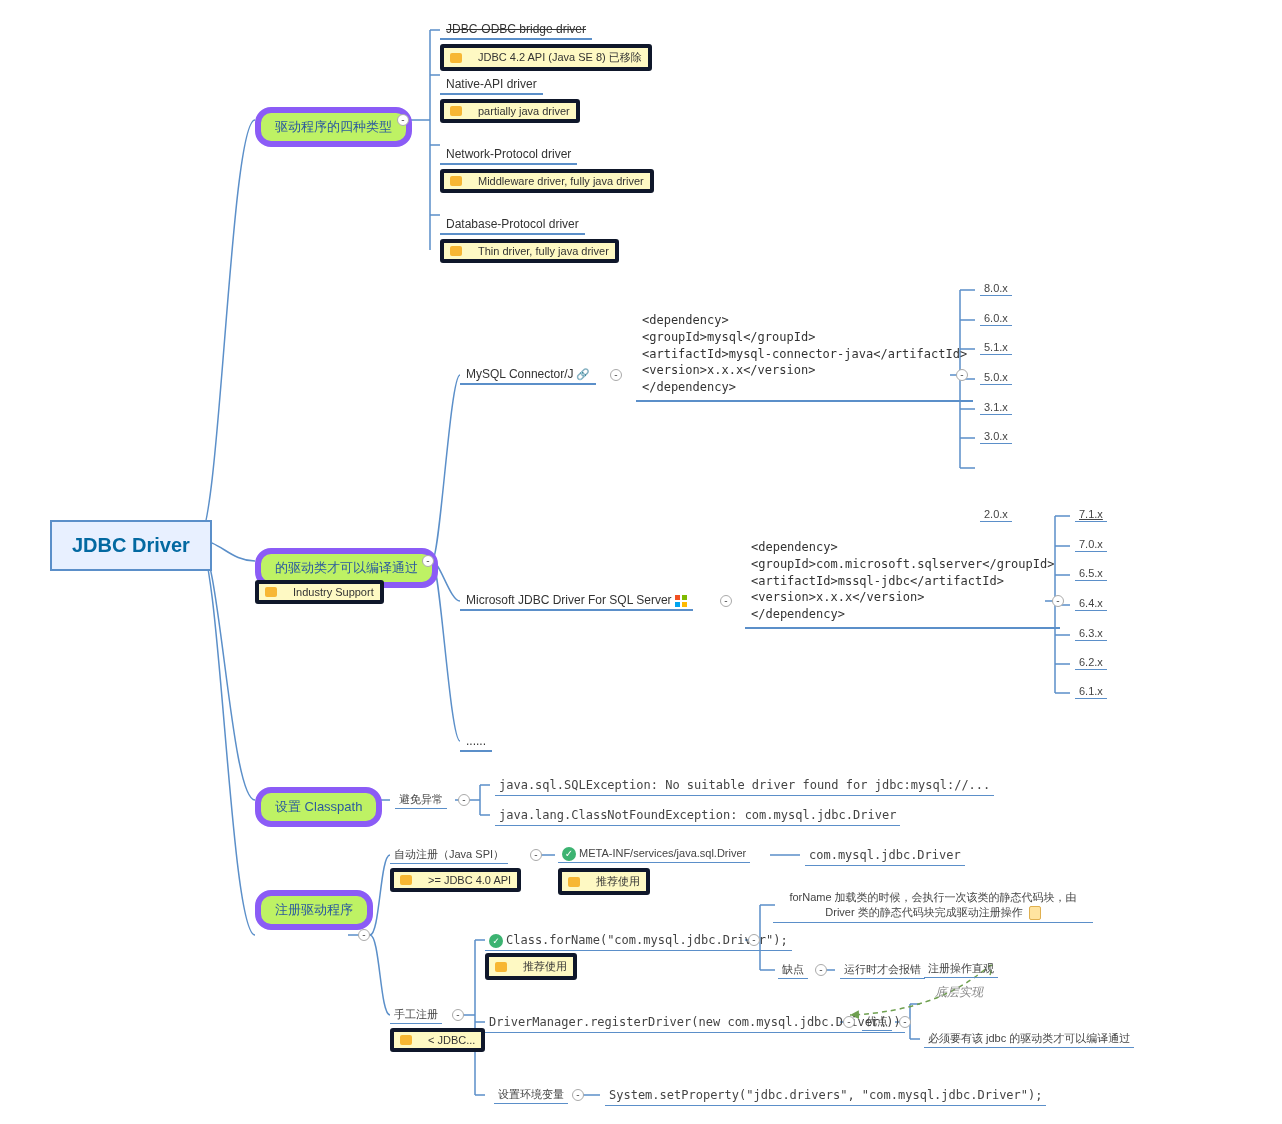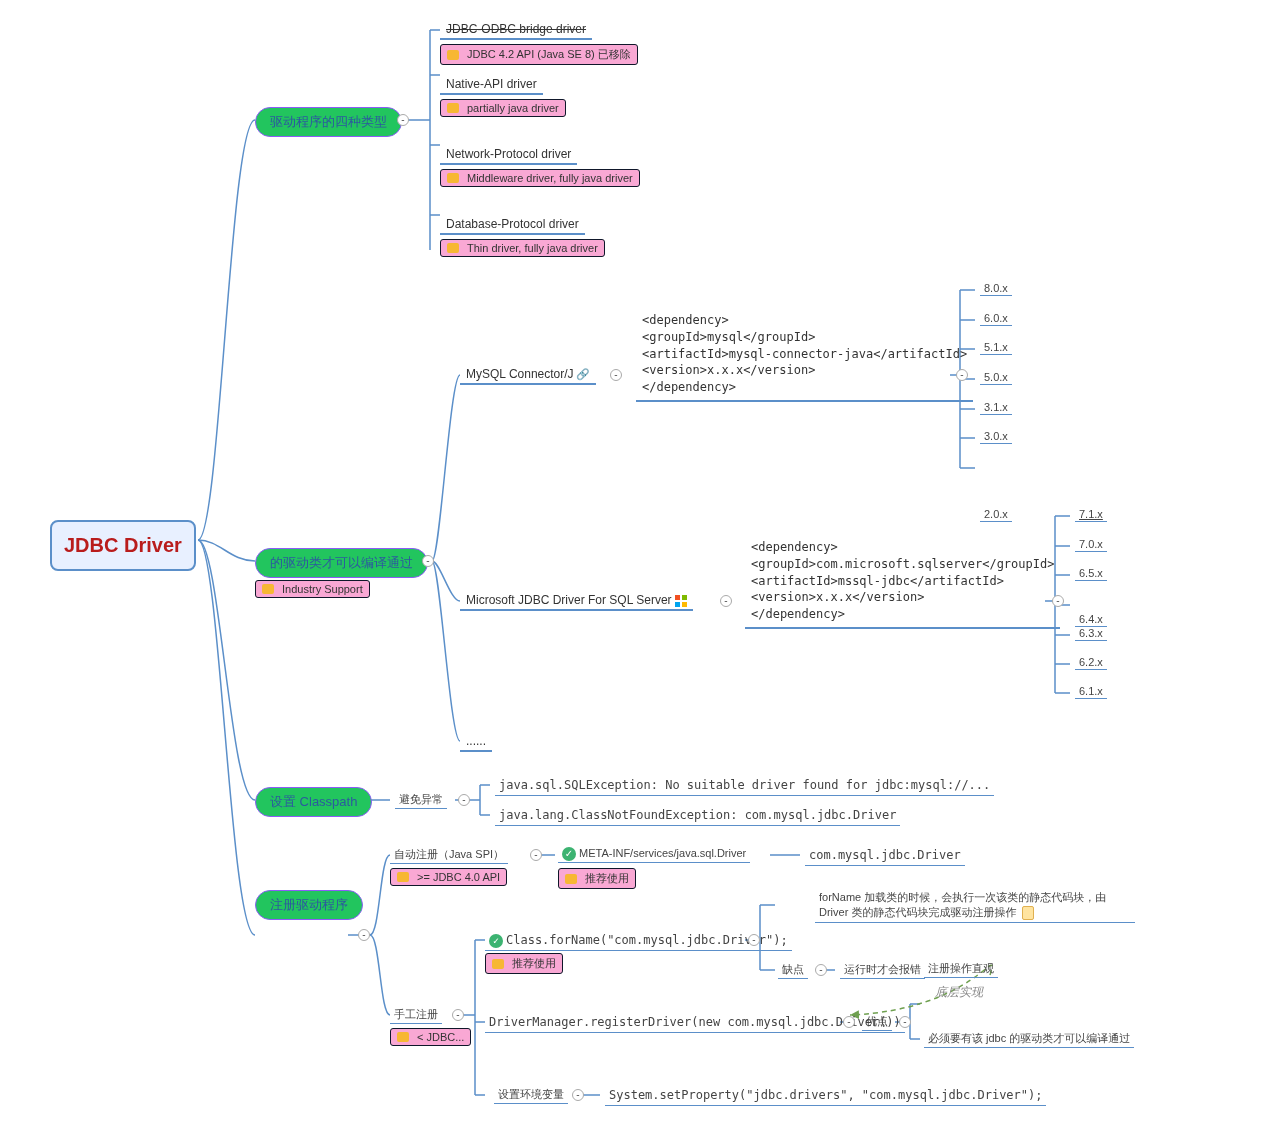--- a/index.html
+++ b/index.html
@@ -1,23 +1,23 @@
 <!DOCTYPE html>
 <html><head>
 <meta charset="utf-8">
 <style>
   * { box-sizing: border-box; margin: 0; padding: 0; }
   body { font-family: "Microsoft YaHei", Arial, sans-serif; font-size: 12px; color: #333; background: #fff; width: 1282px; height: 1124px; position: relative; }
   .node { position: absolute; white-space: nowrap; }
-  .root { background: #e8f0ff; border: 2px solid #5b8fc9; border-radius: 8px; padding: 12px 12px; font-size: 20px; font-weight: bold; color: #b91c1c; }
-  .branch { border: 1px solid #8b5cf6; border-radius: 16px; padding: 5px 14px; color: #2c5a9e; font-size: 13px; background: #22c55e; }
+  .root { background: #e8f0ff; border: 2px solid #5b8fc9; border-radius: 0; padding: 12px 20px; font-size: 20px; font-weight: bold; color: #0369a1; }
+  .branch { border: 6px solid #8b5cf6; border-radius: 16px; padding: 5px 14px; color: #2c5a9e; font-size: 13px; background: #bef264; }
   .leaf { border-bottom: 2px solid #5b8fc9; padding: 2px 6px; color: #333; font-size: 12px; }
   .leaf-s { border-bottom: 1px solid #5b8fc9; padding: 1px 4px; font-size: 11px; color: #444; }
   .strike { text-decoration: line-through; }
-  .note { background: #f9a8d4; border: 1px solid #0f172a; border-radius: 3px; padding: 2px 6px; font-size: 11px; display: inline-flex; align-items: center; gap: 8px; }
+  .note { background: #fef9c3; border: 4px solid #0f172a; border-radius: 3px; padding: 2px 6px; font-size: 11px; display: inline-flex; align-items: center; gap: 16px; }
   .note-ico { width: 12px; height: 10px; background: linear-gradient(#f7b733,#f7b733); border-radius: 2px; display: inline-block; }
   .code { font-family: Consolas, monospace; font-size: 12px; line-height: 1.4; }
   .toggle { display:inline-block; width:12px; height:12px; border:1px solid #aaa; border-radius:50%; font-size:10px; line-height:10px; text-align:center; background:#fff; color:#555; vertical-align:middle; cursor:pointer; }
   .link-ico { color:#4a90d9; font-size:11px; margin-left:3px; }
   .ms-ico { display:inline-block; width:12px; height:12px; vertical-align:middle; }
   .check-ico { display:inline-block; width:14px; height:14px; background:#3cb371; border-radius:50%; color:#fff; font-size:10px; line-height:14px; text-align:center; margin-right:3px; }
   .doc-ico { display:inline-block; width:12px; height:14px; background:#ffe4a0; border:1px solid #e0b050; border-radius:2px; margin-left:6px; vertical-align:middle; }
   svg.connectors { position:absolute; top:0; left:0; width:1282px; height:1124px; pointer-events:none; }
   .italic { font-style: italic; color: #888; }
 </style>
@@ -139,21 +139,21 @@
   <div>&lt;dependency&gt;</div>
   <div>    &lt;groupId&gt;com.microsoft.sqlserver&lt;/groupId&gt;</div>
   <div>    &lt;artifactId&gt;mssql-jdbc&lt;/artifactId&gt;</div>
   <div>    &lt;version&gt;x.x.x&lt;/version&gt;</div>
   <div>&lt;/dependency&gt;</div>
 </div>
 <span class="toggle node" style="left:1052px; top:595px;">-</span>
 <div class="node leaf-s" style="left:1075px; top:507px;text-decoration:underline;">7.1.x</div>
 <div class="node leaf-s" style="left:1075px; top:537px;">7.0.x</div>
 <div class="node leaf-s" style="left:1075px; top:566px;">6.5.x</div>
-<div class="node leaf-s" style="left:1075px; top:596px;margin-top:16px;">6.4.x</div>
+<div class="node leaf-s" style="left:1075px; top:596px;">6.4.x</div>
 <div class="node leaf-s" style="left:1075px; top:626px;">6.3.x</div>
 <div class="node leaf-s" style="left:1075px; top:655px;">6.2.x</div>
 <div class="node leaf-s" style="left:1075px; top:684px;">6.1.x</div>
 
 <div class="node leaf" style="left:460px; top:732px;">......</div>
 
 <div class="node branch" style="left:255px; top:787px;">设置 Classpath</div>
 <div class="node leaf-s" style="left:395px; top:791px; border-bottom:1px solid #5b8fc9;">避免异常</div>
 <span class="toggle node" style="left:458px; top:794px;">-</span>
 <div class="node leaf-s code" style="left:495px; top:776px;">java.sql.SQLException: No suitable driver found for jdbc:mysql://...</div>
@@ -185,21 +185,21 @@
   </div>
 
 <div class="node leaf-s code" style="left:485px; top:931px;">
   <span class="check-ico">✓</span><span>Class.forName("com.mysql.jdbc.Driver");</span>
 </div>
 <span class="toggle node" style="left:748px; top:934px;">-</span>
 <div class="node note" style="left:485px; top:953px;">
     <span class="note-ico"></span>
     <span>推荐使用</span>
   </div>
-<div class="node leaf-s" style="left:815px; top:889px; white-space:normal; width:320px; line-height:1.4;">
+<div class="node leaf-s" style="left:773px; top:889px; white-space:normal; width:320px; line-height:1.4;text-align:center;">
   <span>forName 加载类的时候，会执行一次该类的静态代码块，由 Driver 类的静态代码块完成驱动注册操作</span><span class="doc-ico"></span>
 </div>
 <div class="node leaf-s" style="left:778px; top:961px;">缺点</div>
 <span class="toggle node" style="left:815px; top:964px;">-</span>
 <div class="node leaf-s" style="left:840px; top:961px;">运行时才会报错</div>
 
 <div class="node leaf-s code" style="left:485px; top:1013px;">DriverManager.registerDriver(new com.mysql.jdbc.Driver())</div>
 <span class="toggle node" style="left:843px; top:1016px;">-</span>
 <div class="node leaf-s" style="left:862px; top:1013px;">优点</div>
 <span class="toggle node" style="left:899px; top:1016px;">-</span>

